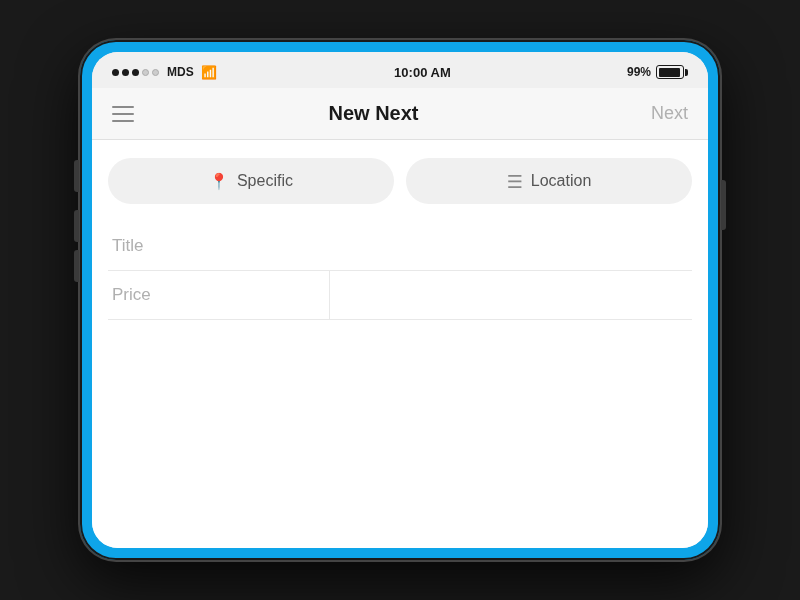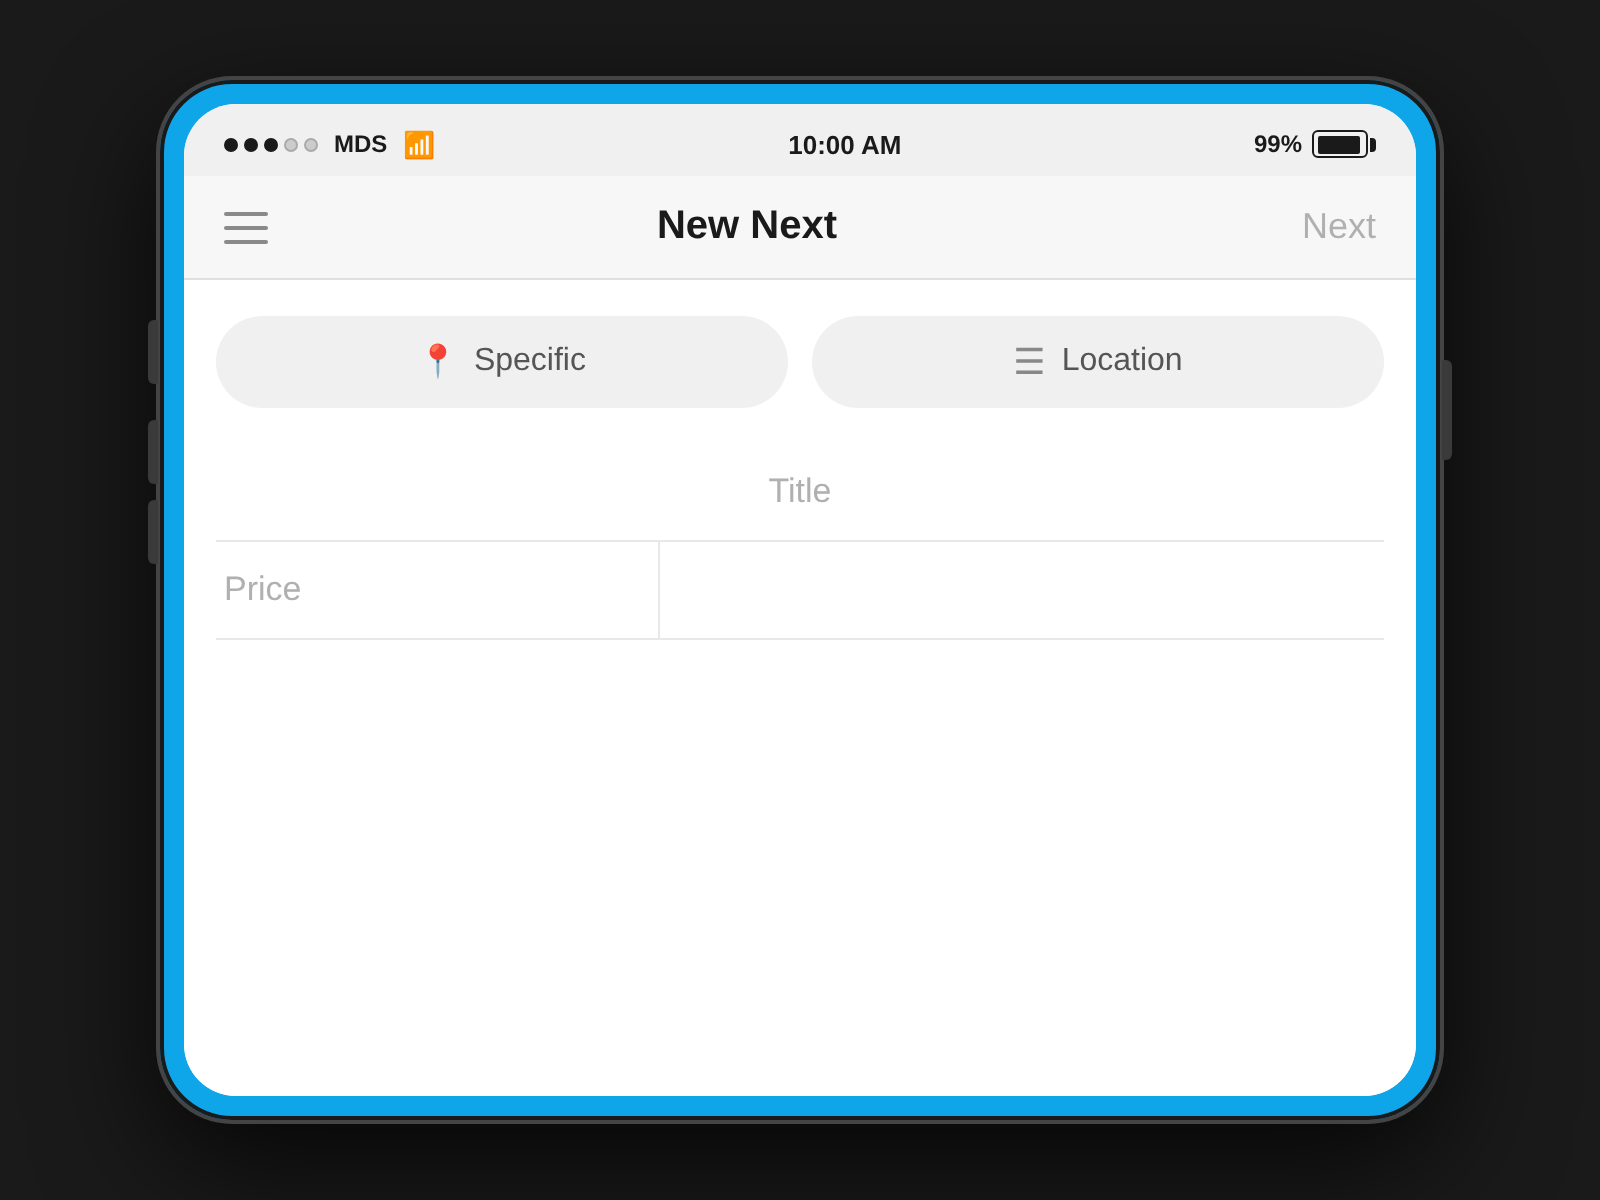--- a/index.html
+++ b/index.html
@@ -228,21 +228,20 @@
       color: #555;
       font-weight: 400;
     }
 
     
     .form-field {
       border-bottom: 1px solid #e8e8e8;
       padding: 14px 4px;
       display: flex;
       align-items: center;
-      justify-content: center;
     }
 
     .field-placeholder {
       font-size: 17px;
       color: #b0b0b0;
       font-weight: 300;
     }
 
     .split-row {
       display: flex;

